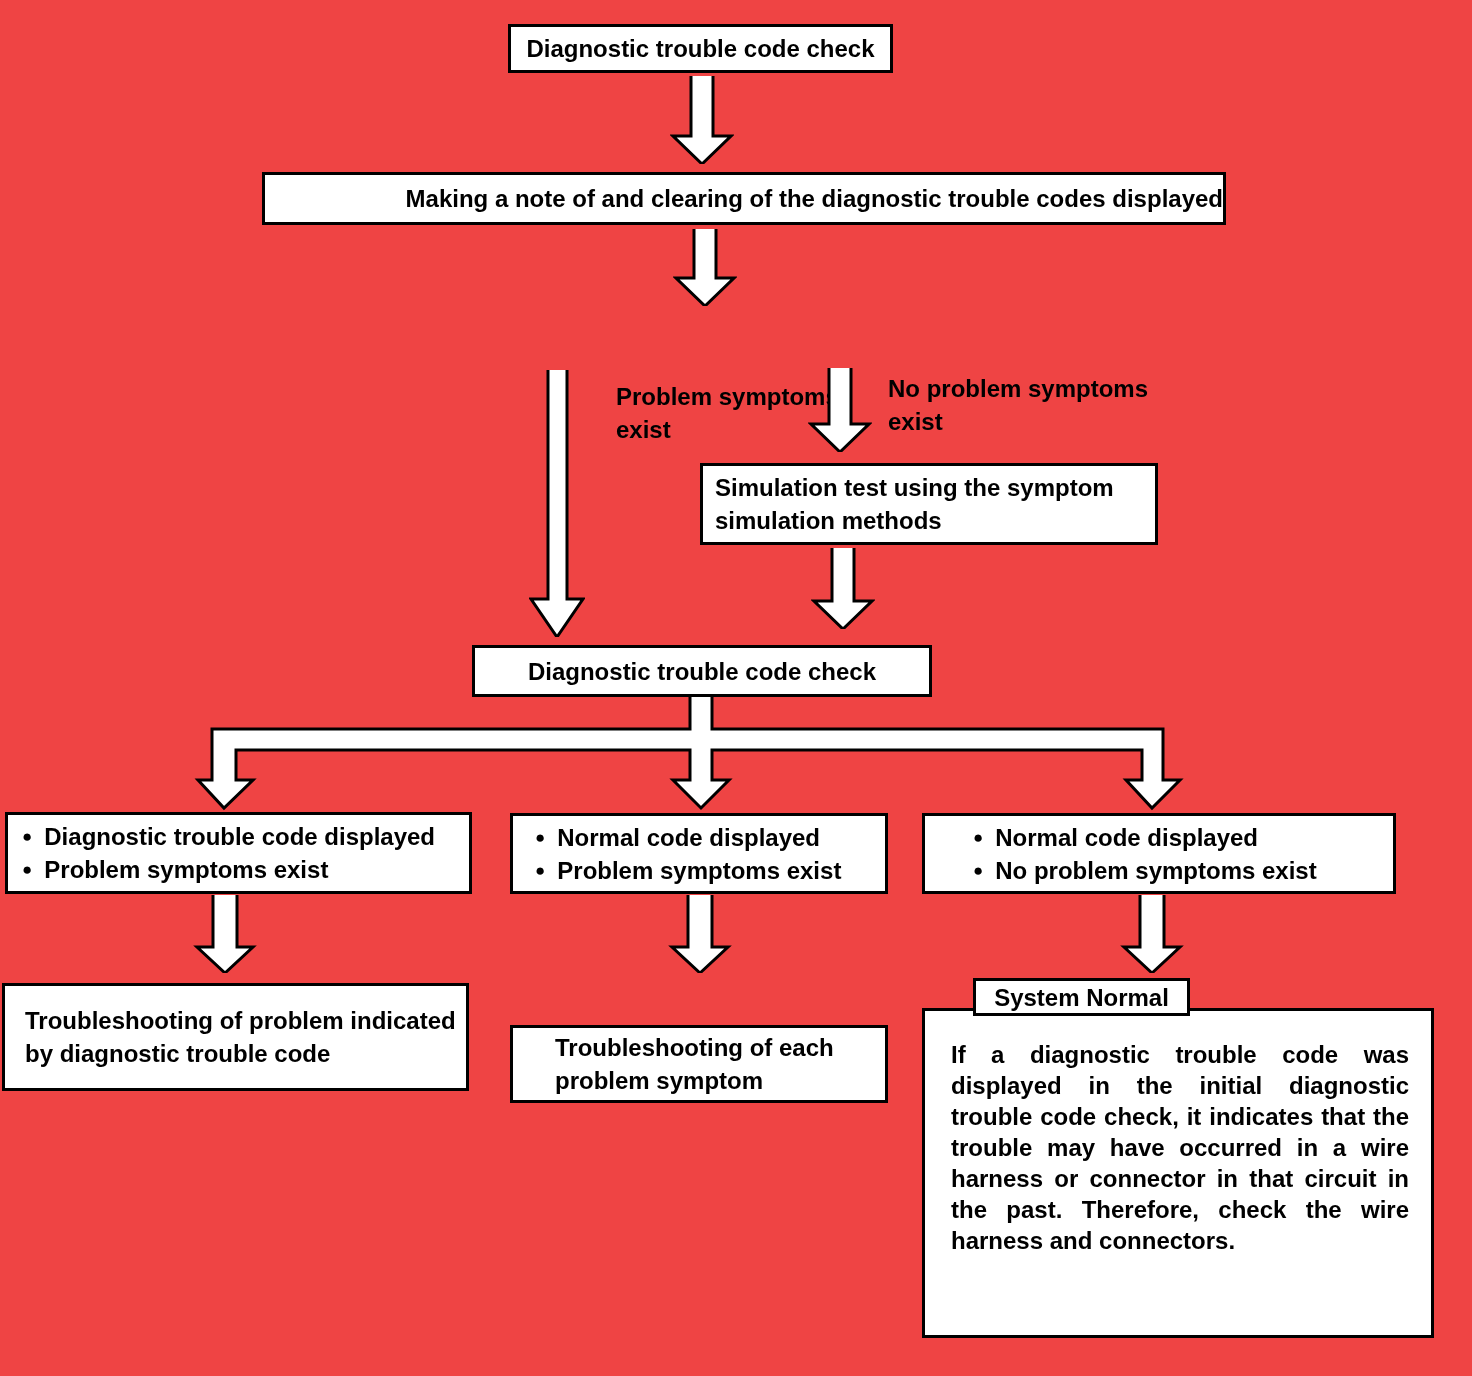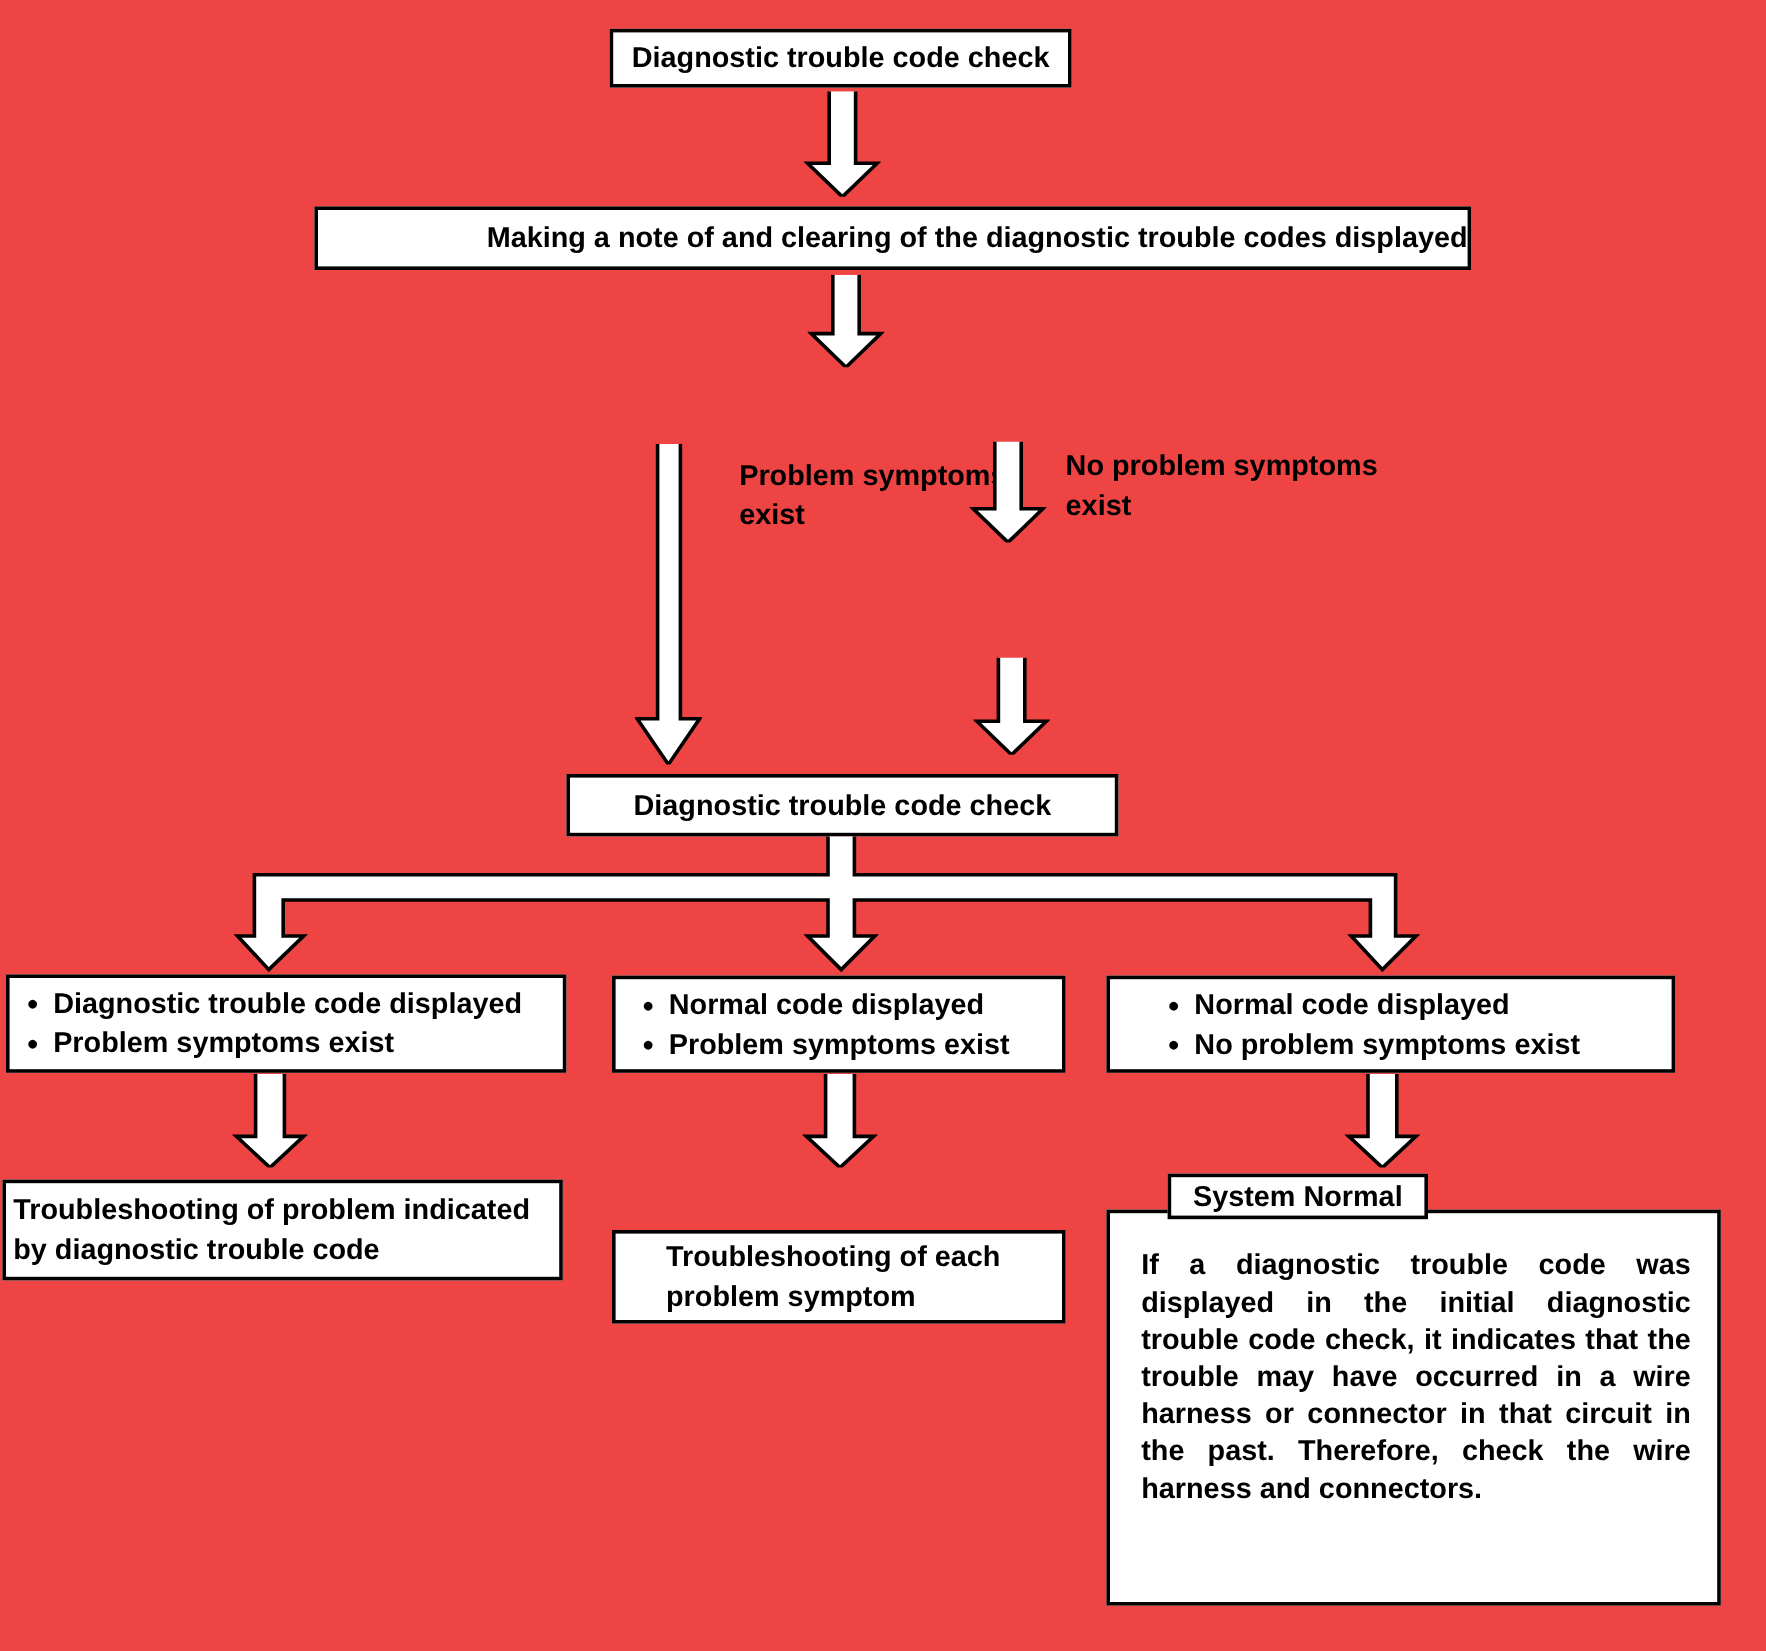--- a/index.html
+++ b/index.html
@@ -56,20 +56,24 @@
   </div>
 
   <svg class="conn" style="left:808px;top:368px;" width="64" height="84" viewBox="0 0 64 84">
     <path d="M21 0 V56 H3 L32 84 L61 56 H43 V0"></path>
   </svg>
   <div class="edge-label" style="left:860px;top:372px;">
     <div>No problem symptoms</div>
     <div>exist</div>
   </div>
 
+  <div class="box lft" style="left:700px;top:463px;width:458px;height:82px;padding-left:12px;">
+    <div>Simulation test using the symptom</div>
+    <div>simulation methods</div>
+  </div>
 
   <svg class="conn" style="left:811px;top:548px;" width="64" height="81" viewBox="0 0 64 81">
     <path d="M21 0 V53 H3 L32 81 L61 53 H43 V0"></path>
   </svg>
 
   <div class="box ctr" style="left:472px;top:645px;width:460px;height:52px;">
     <span>Diagnostic trouble code check</span>
   </div>
 
   <svg class="conn" style="left:190px;top:695px;" width="1005" height="118" viewBox="0 0 1005 118">
@@ -112,21 +116,21 @@
   <svg class="conn" style="left:193px;top:895px;" width="64" height="78" viewBox="0 0 64 78">
     <path d="M20 0 V52 H4 L32 78 L60 52 H44 V0"></path>
   </svg>
   <svg class="conn" style="left:668px;top:895px;" width="64" height="78" viewBox="0 0 64 78">
     <path d="M20 0 V52 H4 L32 78 L60 52 H44 V0"></path>
   </svg>
   <svg class="conn" style="left:1120px;top:895px;" width="64" height="78" viewBox="0 0 64 78">
     <path d="M20 0 V52 H4 L32 78 L60 52 H44 V0"></path>
   </svg>
 
-  <div class="box lft" style="left:2px;top:983px;width:467px;height:84px;padding-left:6px;">
+  <div class="box lft" style="left:2px;top:983px;width:467px;height:108px;padding-left:20px;">
     <div>Troubleshooting of problem indicated</div>
     <div>by diagnostic trouble code</div>
   </div>
 
   <div class="box lft" style="left:510px;top:1025px;width:378px;height:78px;padding-left:42px;">
     <div>Troubleshooting of each</div>
     <div>problem symptom</div>
   </div>
 
   <div class="box" style="left:922px;top:1008px;width:512px;height:330px;">

